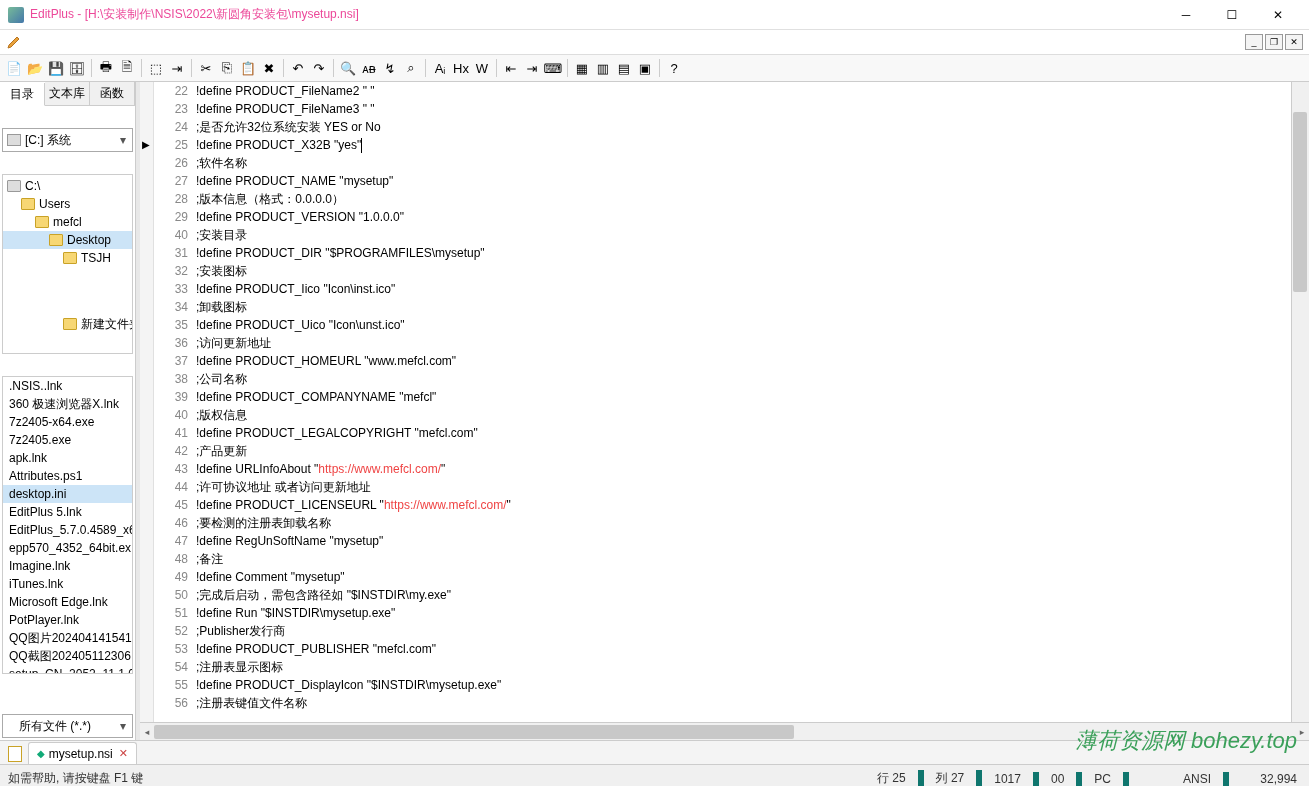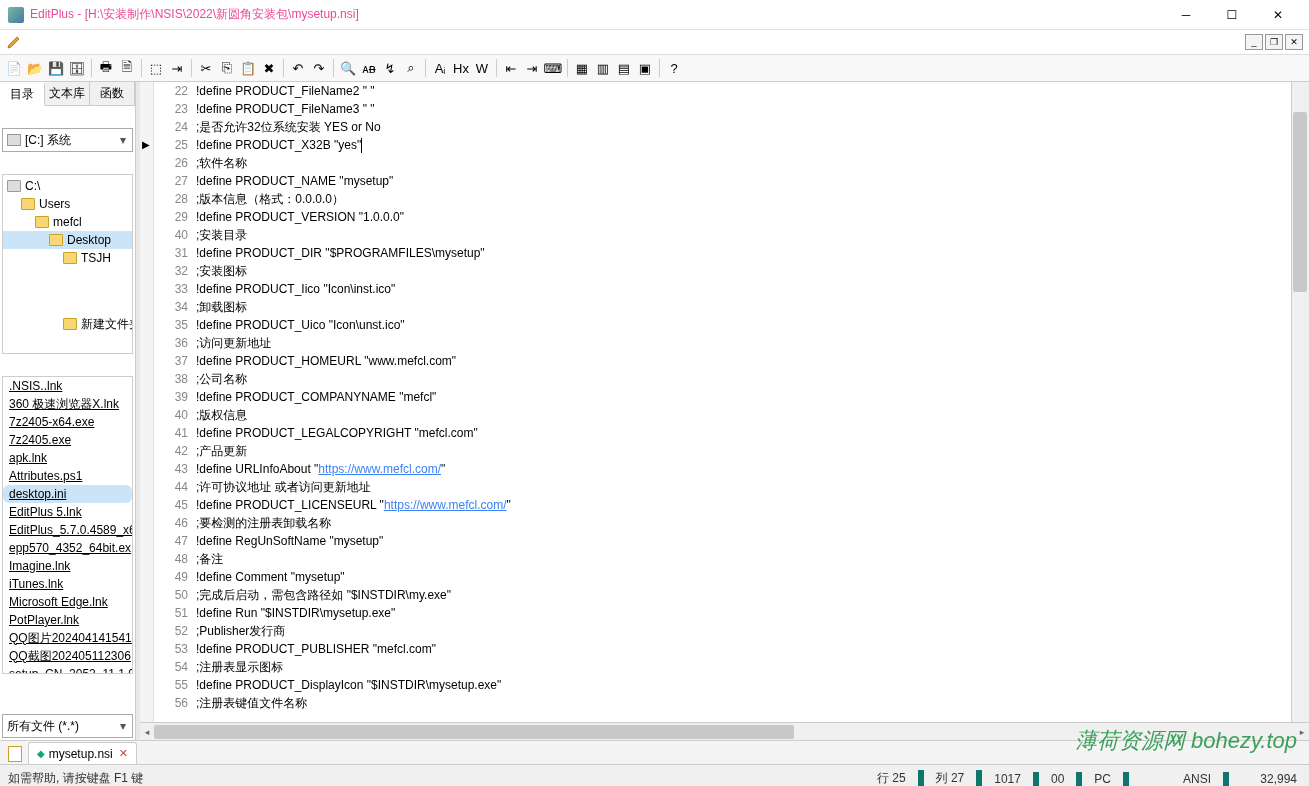--- a/index.html
+++ b/index.html
@@ -21,32 +21,32 @@
 .side-tabs { display: flex; height: 24px; border-bottom: 1px solid #ccc; }
 .side-tab { flex: 1; display: flex; align-items: center; justify-content: center; border-right: 1px solid #ccc; background: #f0f0f0; cursor: default; font-size: 12px; }
 .side-tab.active { background: #fff; border-bottom: 1px solid #fff; position: relative; top: 1px; }
 .drive-sel { height: 24px; margin: 2px; border: 1px solid #aaa; display: flex; align-items: center; padding: 0 4px; background: #fff; position: relative; }
 .drive-sel::after { content: "▾"; position: absolute; right: 6px; color: #555; }
 .dir-tree { border: 1px solid #ccc; margin: 0 2px 2px; flex: 0 0 180px; overflow: auto; padding: 2px 0; }
 .tree-row { display: flex; align-items: center; height: 18px; padding-left: 4px; white-space: nowrap; }
 .tree-icon { width: 14px; height: 12px; margin-right: 4px; background: #f7d774; border: 1px solid #c9a227; border-radius: 1px; flex-shrink: 0; }
 .tree-icon.drive { background: #ddd; border-color: #999; }
 .tree-row.sel { background: #cce4f7; }
-.file-list { border: 1px solid #ccc; margin: 0 2px 20px; flex: 1; overflow: auto; text-decoration: underline; }
+.file-list { border: 1px solid #ccc; margin: 0 2px 20px; flex: 1; overflow: auto; }
 .file-row { height: 18px; padding: 0 6px; display: flex; align-items: center; white-space: nowrap; }
-.file-row.sel { background: #cce4f7; border-radius: 6px; }
-.filter { height: 24px; margin: 0 2px 2px; border: 1px solid #aaa; display: flex; align-items: center; padding: 0 4px; position: relative; background: #fff; }
+.file-row.sel { background: #cce4f7; }
+.filter { height: 24px; margin: 0 2px 2px; border: 1px solid #aaa; display: flex; align-items: center; padding: 0 16px; position: relative; background: #fff; }
 .filter::after { content: "▾"; position: absolute; right: 6px; color: #555; }
 .editor { flex: 1; display: flex; flex-direction: column; overflow: hidden; }
 .ruler { height: 18px; background: #fff; border-bottom: 1px solid #ddd; font-family: Consolas, monospace; font-size: 12px; white-space: nowrap; overflow: hidden; padding-left: 56px; color: #000; letter-spacing: 0; }
 .code-wrap { flex: 1; display: flex; overflow: hidden; position: relative; justify-content: flex-end; }
 .gutter-arrow { width: 14px; background: #f4f4f4; border-right: 1px solid #e0e0e0; }
 .gutter { width: 42px; background: #fff; text-align: right; padding: 0 8px 0 0; color: #888; font-family: Consolas, monospace; font-size: 13px; line-height: 18px; }
 .code { flex: 1; font-family: Consolas, "Courier New", monospace; font-size: 13px; line-height: 18px; white-space: pre; color: #000; position: relative; }
-.code a { color: #3b82f6; text-decoration: underline; }
+.code a { color: #ef4444; }
 .cursor-mark { display: inline-block; width: 0; border-right: 1px solid #000; height: 15px; vertical-align: middle; }
 .line-arrow { position: absolute; left: -54px; color: #000; font-size: 10px; }
 .hscroll { height: 18px; background: #f0f0f0; border-top: 1px solid #ccc; position: relative; }
 .hscroll-thumb { position: absolute; left: 14px; top: 2px; width: 640px; height: 14px; background: #c8c8c8; border-radius: 2px; }
 .hscroll-arr { position: absolute; top: 0; width: 14px; height: 18px; display: flex; align-items: center; justify-content: center; color: #666; font-size: 9px; }
 .vscroll { position: absolute; right: 0; top: 0; bottom: 0; width: 18px; background: #f0f0f0; border-left: 1px solid #ccc; }
 .vscroll-thumb { position: absolute; right: 2px; top: 30px; width: 14px; height: 180px; background: #c8c8c8; border-radius: 2px; }
 .doc-tabs { height: 24px; display: flex; align-items: flex-end; background: #f4f4f4; border-top: 1px solid #ccc; padding: 0 4px; gap: 2px; }
 .doc-tab { height: 22px; display: flex; align-items: center; padding: 0 8px; border: 1px solid #ccc; border-bottom: none; background: #fff; border-radius: 3px 3px 0 0; gap: 4px; font-size: 12px; }
 .doc-tab .diamond { color: #1a7; font-size: 10px; }

